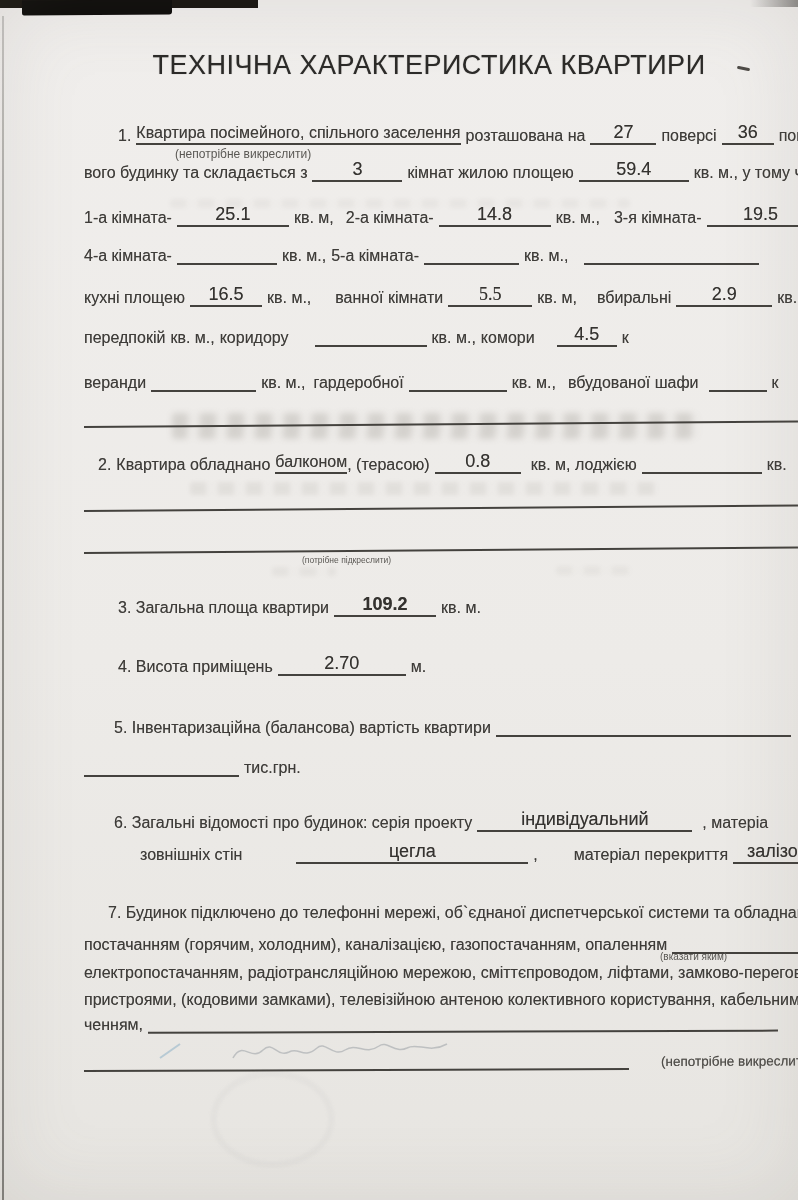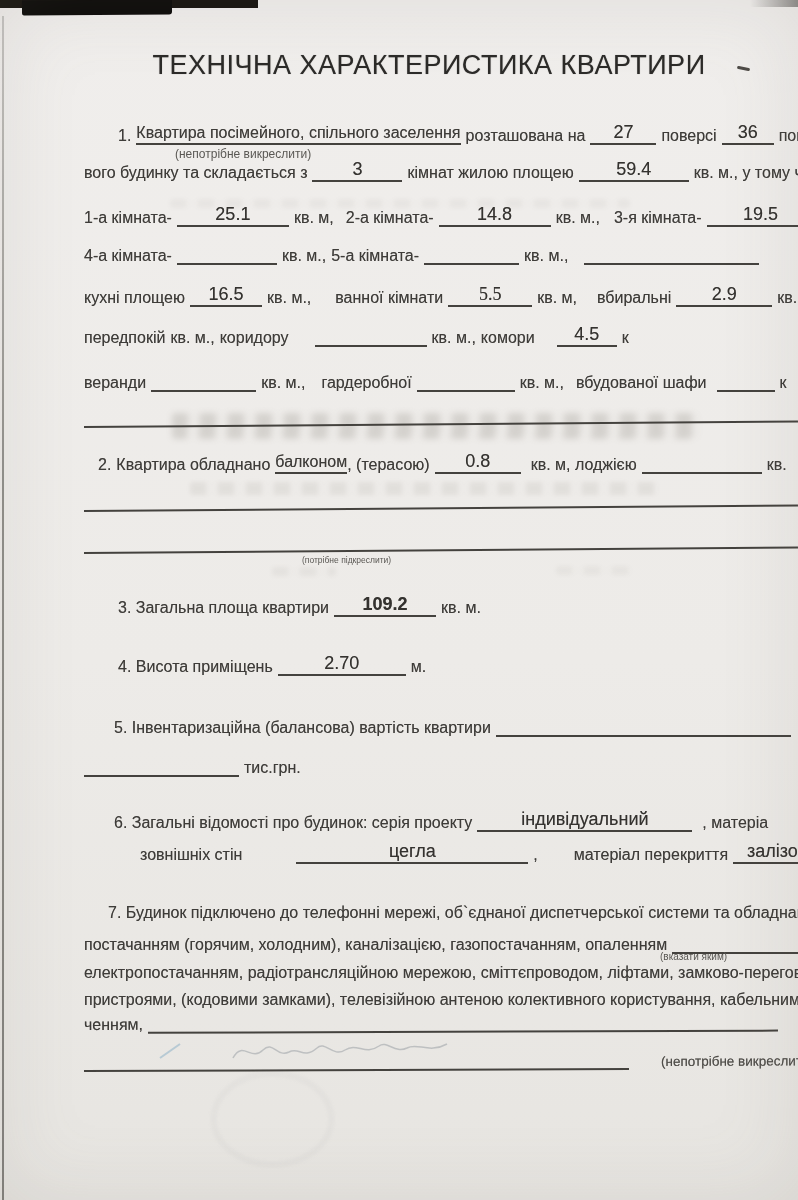--- a/index.html
+++ b/index.html
@@ -45,21 +45,21 @@
   .r22{top:1046px;left:84px;transform:rotate(-.2deg);transform-origin:left bottom}
   .r22 .t{font-size:13.5px;color:#504e4a;}
 
   .r2 > :nth-child(4){margin-left:12px}
   .r2 > :nth-child(7){margin-left:14px}
   .r3 > :nth-child(7){margin-left:16px}
   .r4 > :nth-child(4){margin-left:24px}
   .r4 > :nth-child(7){margin-left:20px}
   .r5 > :nth-child(4){margin-left:26px}
   .r5 > :nth-child(7){margin-left:22px}
-  .r6 > :nth-child(4){margin-left:16px}
+  .r6 > :nth-child(4){margin-left:8px}
   .r6 > :nth-child(7){margin-left:12px}
   .r6 > :nth-child(8){margin-left:10px}
   .r8 > :nth-child(4){margin-left:0}
   .r8 > :nth-child(6){margin-left:10px}
   .r15 > :nth-child(3){margin-left:10px}
   .r16 > :nth-child(2){margin-left:54px}
   .r16 > :nth-child(4){margin-left:36px}
   .r22 > :nth-child(2){margin-left:32px}
 
   .note{position:absolute;color:#5a5854;white-space:nowrap;}

